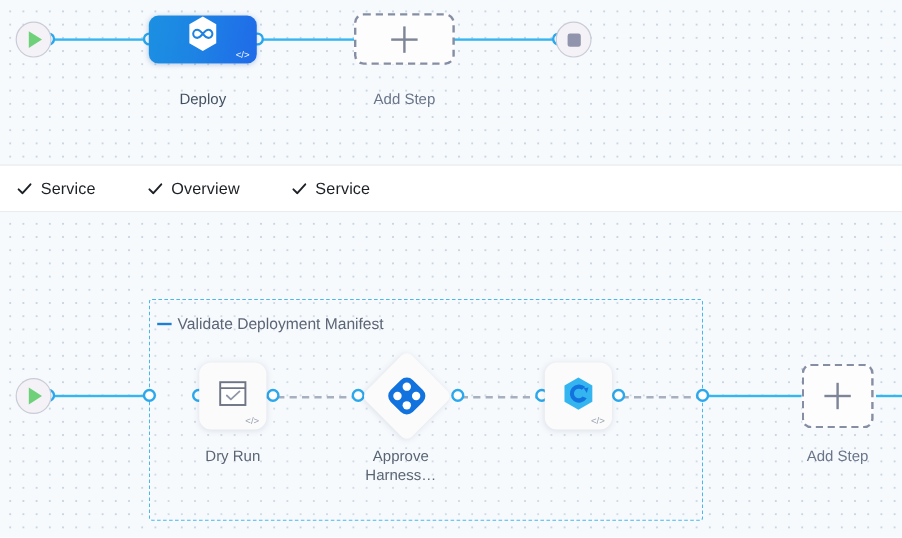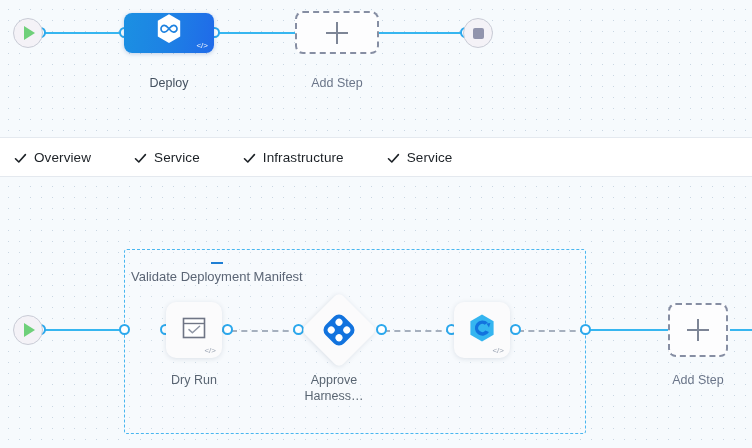--- a/index.html
+++ b/index.html
@@ -228,21 +228,20 @@
     background: rgba(255,255,255,0.12);
     box-sizing: border-box;
     z-index: 2;
   }
   .group-header {
     position: absolute;
     display: flex;
     align-items: center;
     gap: 5px;
     z-index: 7;
-    flex-direction: column;
   }
   .group-header .minus {
     width: 12px;
     height: 2px;
     background: #1f7fd4;
     display: inline-block;
     flex: 0 0 auto;
     cursor: pointer;
   }
   .group-title {
@@ -289,37 +288,29 @@
   <div class="port" style="left:460px; top:27px;"></div>
 </div>
 
 <div id="tab-bar">
   <div class="tab">
     <span class="tick">
       <svg width="13" height="13" viewBox="0 0 13 13">
           <path d="M1.5 6.8 L4.8 10 L11.4 2.6" fill="none" stroke="#1c2126" stroke-width="1.6" stroke-linecap="round" stroke-linejoin="round"></path>
         </svg>
     </span>
-    <span class="tlabel">Overview</span>
+    <span class="tlabel">Service</span>
   </div>
   <div class="tab">
     <span class="tick">
       <svg width="13" height="13" viewBox="0 0 13 13">
           <path d="M1.5 6.8 L4.8 10 L11.4 2.6" fill="none" stroke="#1c2126" stroke-width="1.6" stroke-linecap="round" stroke-linejoin="round"></path>
         </svg>
     </span>
-    <span class="tlabel">Service</span>
-  </div>
-  <div class="tab">
-    <span class="tick">
-      <svg width="13" height="13" viewBox="0 0 13 13">
-          <path d="M1.5 6.8 L4.8 10 L11.4 2.6" fill="none" stroke="#1c2126" stroke-width="1.6" stroke-linecap="round" stroke-linejoin="round"></path>
-        </svg>
-    </span>
-    <span class="tlabel">Infrastructure</span>
+    <span class="tlabel">Overview</span>
   </div>
   <div class="tab">
     <span class="tick">
       <svg width="13" height="13" viewBox="0 0 13 13">
           <path d="M1.5 6.8 L4.8 10 L11.4 2.6" fill="none" stroke="#1c2126" stroke-width="1.6" stroke-linecap="round" stroke-linejoin="round"></path>
         </svg>
     </span>
     <span class="tlabel">Service</span>
   </div>
 </div>

